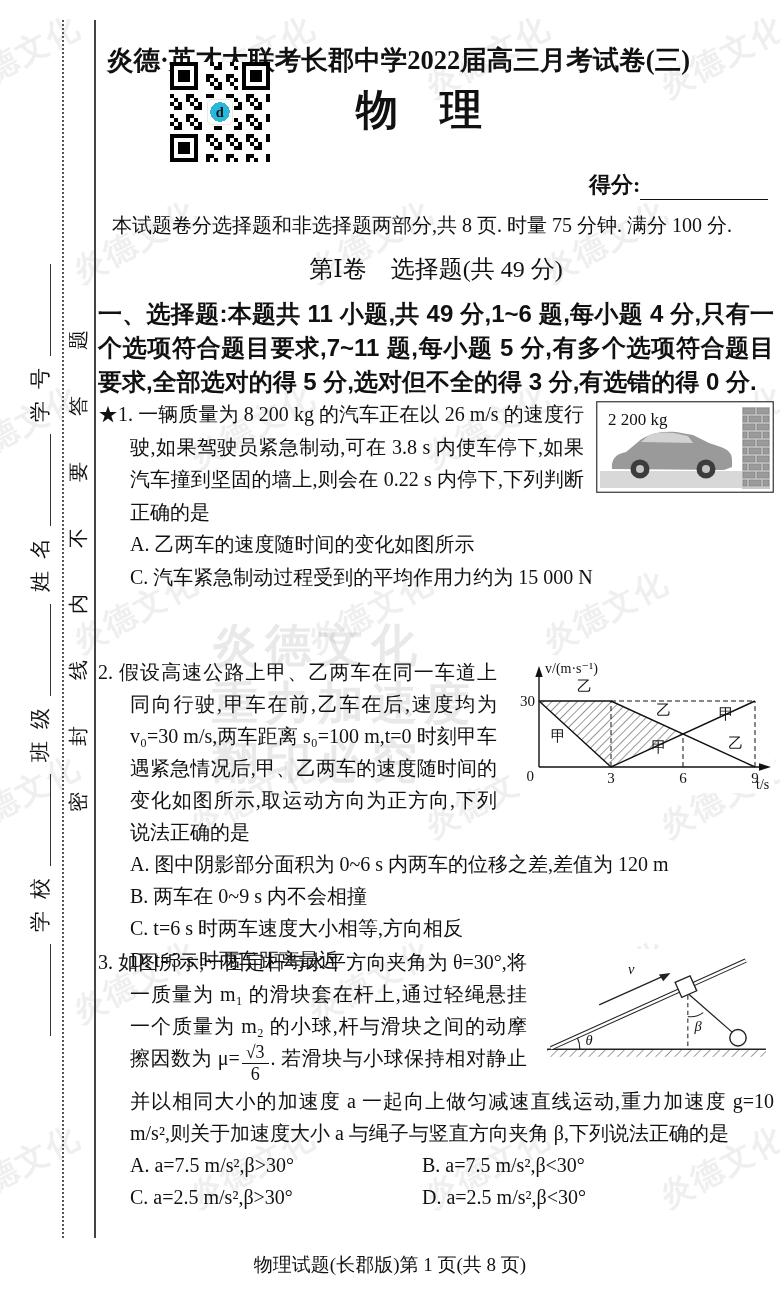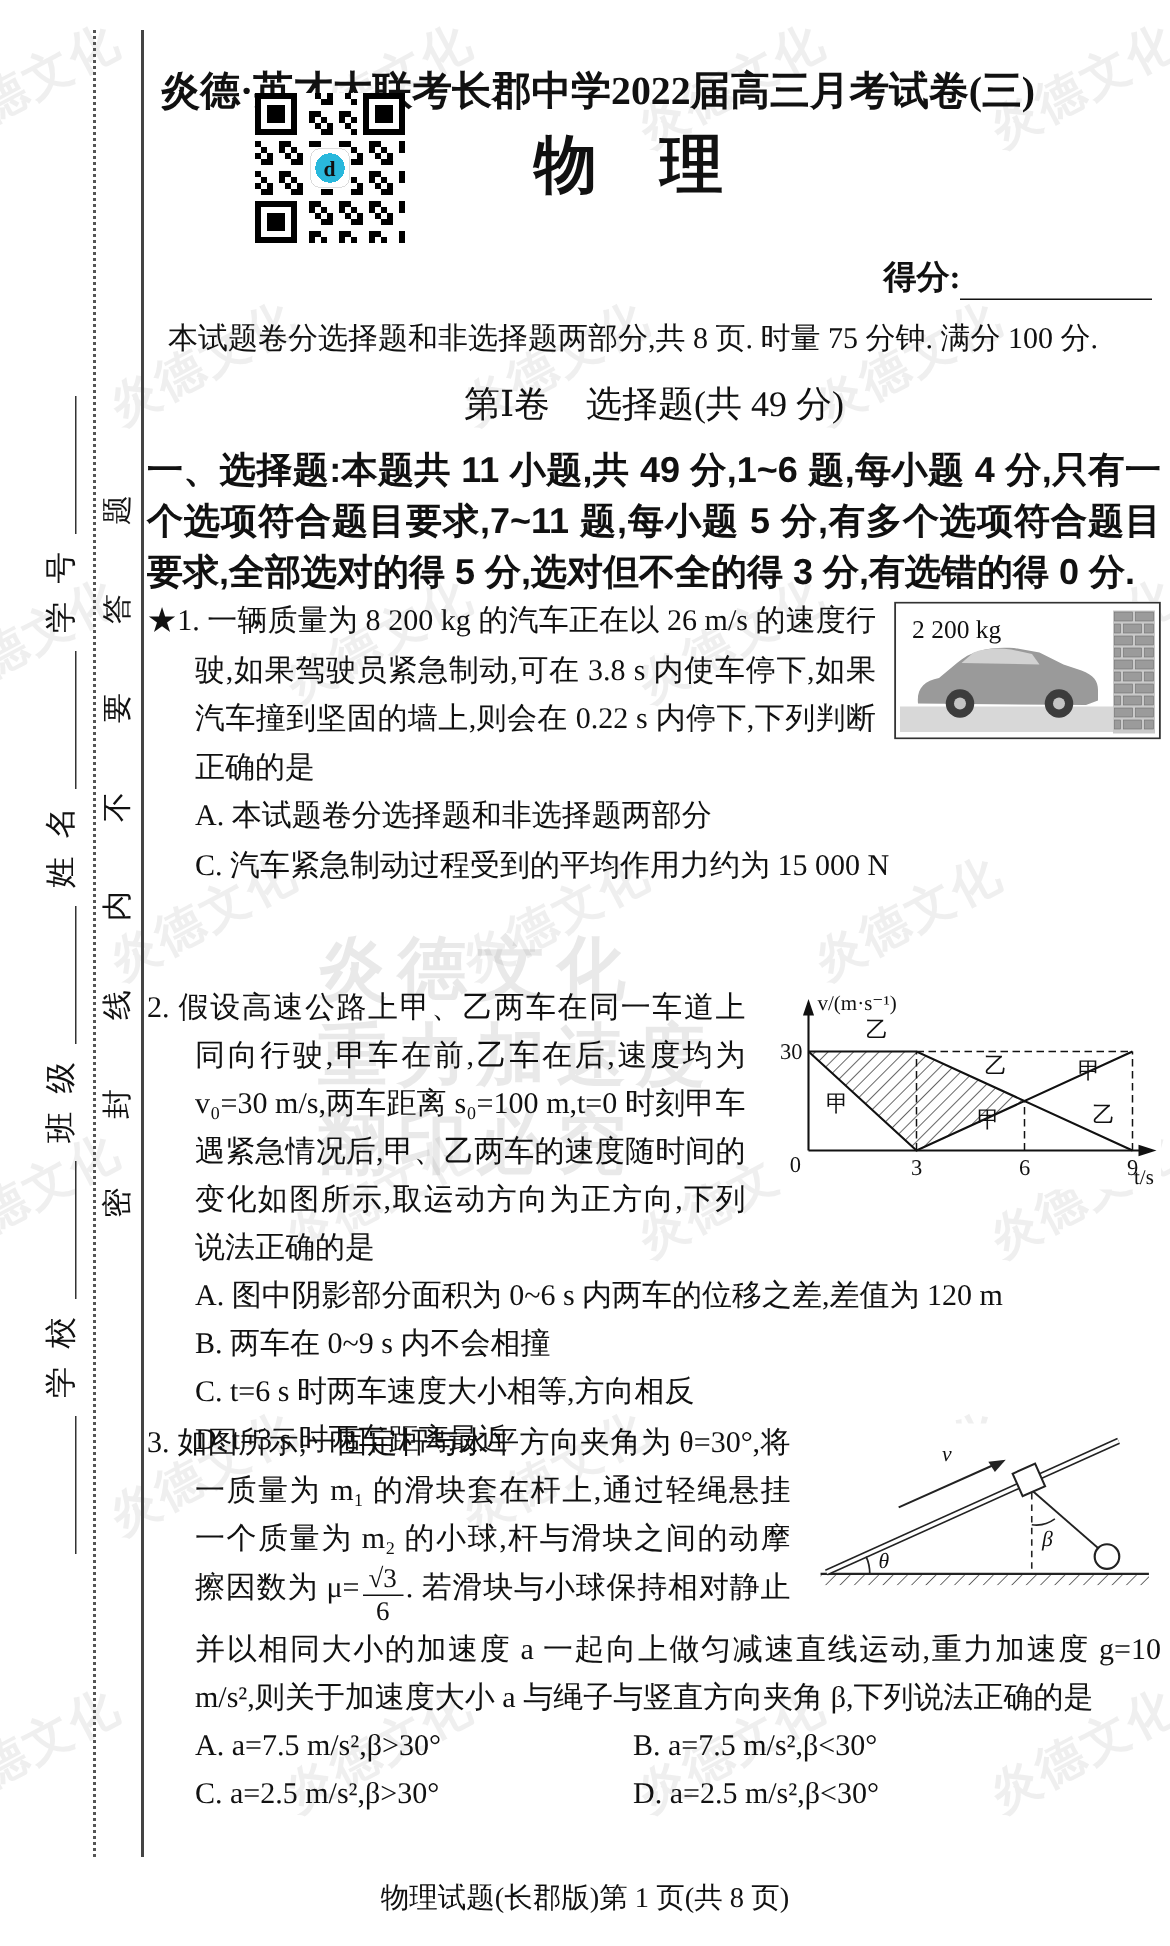--- a/index.html
+++ b/index.html
@@ -180,21 +180,21 @@
           <circle cx="44" cy="68" r="9.5" fill="#3c3c3c"></circle>
             <circle cx="44" cy="68" r="4" fill="#c4c4c4"></circle>
           <circle cx="110" cy="68" r="9.5" fill="#3c3c3c"></circle>
             <circle cx="110" cy="68" r="4" fill="#c4c4c4"></circle>
         </g>
         <text x="12" y="24" font-size="17">2 200 kg</text>
       </svg>
       <span class="qnum">★1.</span>
       <span>一辆质量为 8 200 kg 的汽车正在以 26 m/s 的速度行驶,如果驾驶员紧急制动,可在 3.8 s 内使车停下,如果汽车撞到坚固的墙上,则会在 0.22 s 内停下,下列判断正确的是</span>
     </div>
-    <div class="opt">A. 本试题卷分选择题和非选择题两部分</div>
+    <div class="opt">A. 乙两车的速度随时间的变化如图所示</div>
     <div class="opt">C. 汽车紧急制动过程受到的平均作用力约为 15 000 N</div>
   </div>
 
   <div class="question" id="q2">
     <div class="stem">
       <svg class="qfig" width="265" height="134" viewBox="0 0 265 134">
         <defs>
           <pattern id="hatch" width="6" height="6" patternUnits="userSpaceOnUse" patternTransform="rotate(45)">
             <line x1="0" y1="0" x2="0" y2="6" stroke="#333" stroke-width="1"></line>
           </pattern>

